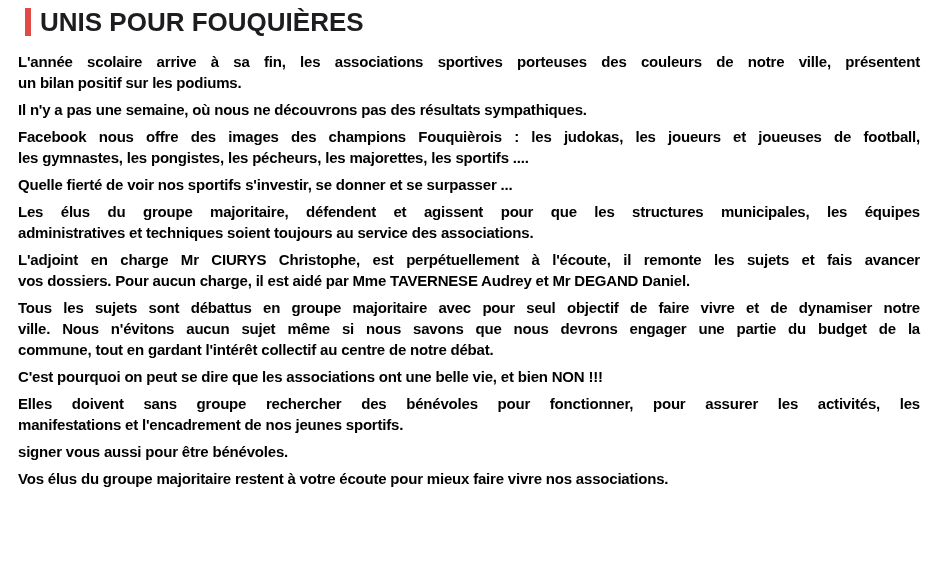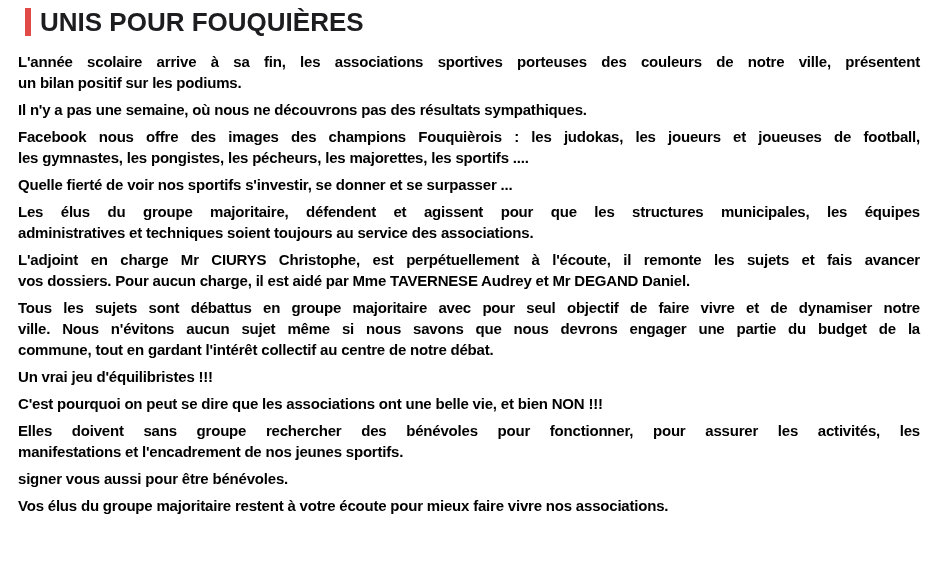--- a/index.html
+++ b/index.html
@@ -92,23 +92,20 @@
       <div class="para">
         <div class="line just">L'adjoint en charge Mr CIURYS Christophe, est perpétuellement à l'écoute, il remonte les sujets et fais avancer</div>
         <div class="line">vos dossiers. Pour aucun charge, il est aidé par Mme TAVERNESE Audrey et Mr DEGAND Daniel.</div>
       </div>
       <div class="para">
         <div class="line just">Tous les sujets sont débattus en groupe majoritaire avec pour seul objectif de faire vivre et de dynamiser notre</div>
         <div class="line just">ville. Nous n'évitons aucun sujet même si nous savons que nous devrons engager une partie du budget de la</div>
         <div class="line">commune, tout en gardant l'intérêt collectif au centre de notre débat.</div>
       </div>
       <div class="para">
-        <div class="line">Un vrai jeu d'équilibristes !!!</div>
-      </div>
-      <div class="para">
         <div class="line">C'est pourquoi on peut se dire que  les associations ont une belle vie, et bien NON !!!</div>
       </div>
       <div class="para">
         <div class="line just">Elles doivent sans groupe rechercher des bénévoles pour fonctionner, pour assurer les activités, les</div>
         <div class="line">manifestations et l'encadrement de nos jeunes sportifs.</div>
       </div>
       <div class="para">
         <div class="line">signer vous aussi pour être bénévoles.</div>
       </div>
       <div class="para">

